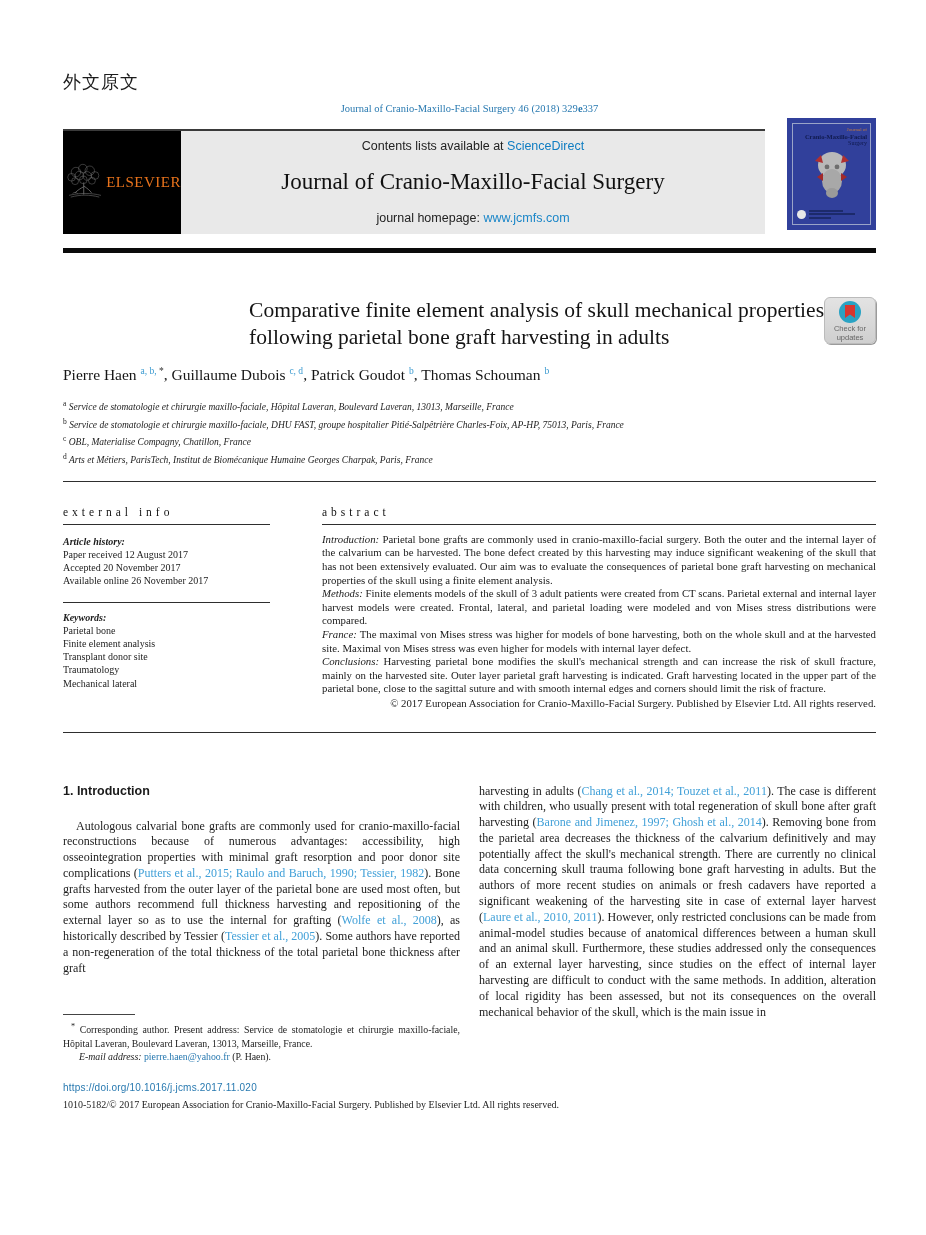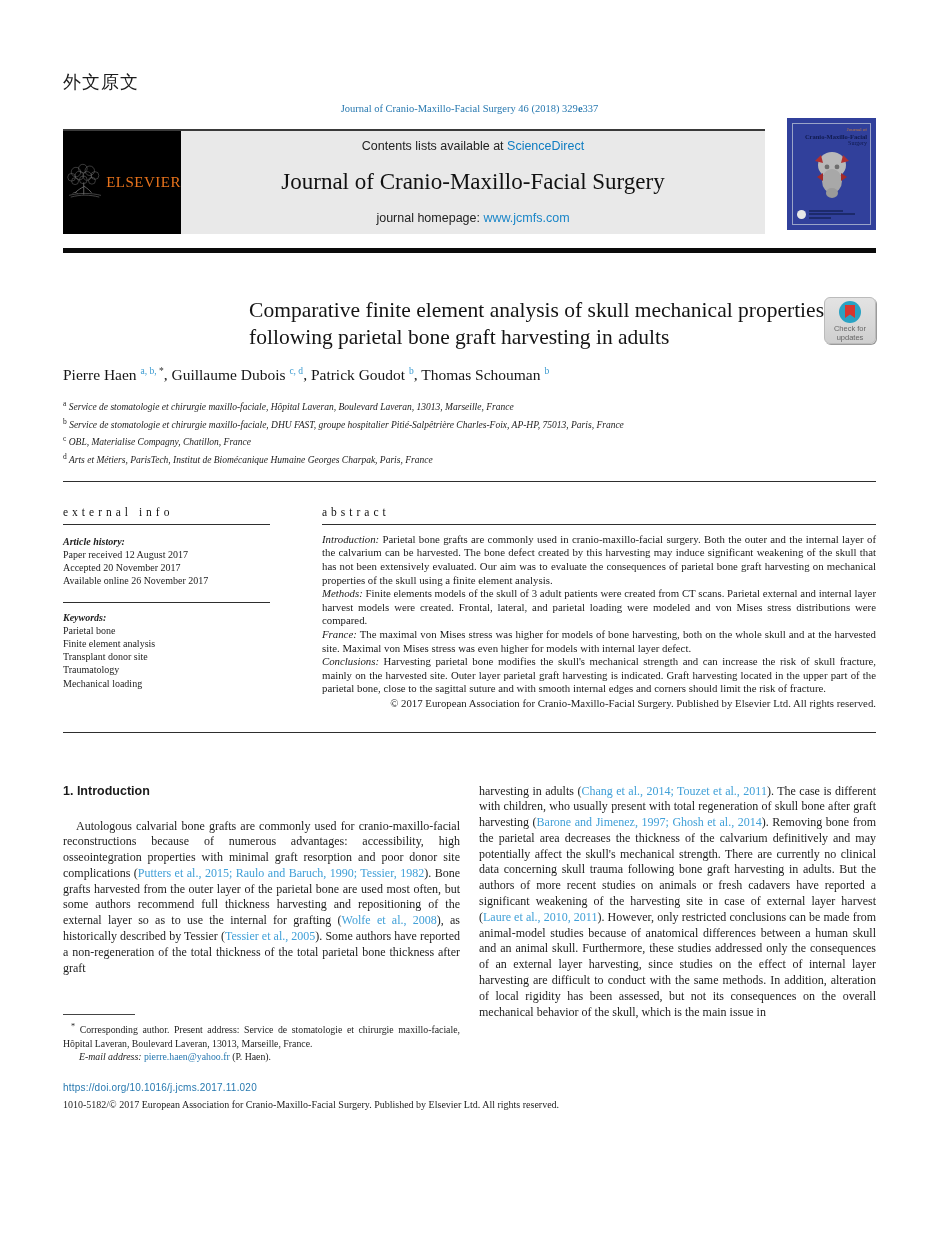--- a/index.html
+++ b/index.html
@@ -204,21 +204,21 @@
         <div>Accepted 20 November 2017</div>
         <div>Available online 26 November 2017</div>
       </div>
       <hr class="rule-1 keywords-rule">
       <div class="keywords-block">
         <div class="info-label">Keywords:</div>
         <div>Parietal bone</div>
         <div>Finite element analysis</div>
         <div>Transplant donor site</div>
         <div>Traumatology</div>
-        <div>Mechanical loading</div>
+        <div>Mechanical lateral</div>
       </div>
     </div>
     <div class="abstract-col">
       <div class="mini-heading">abstract</div>
       <hr class="heading-rule">
       <div class="abstract-body"><i>Introduction:</i><span> Parietal bone grafts are commonly used in cranio-maxillo-facial surgery. Both the outer and the internal layer of the calvarium can be harvested. The bone defect created by this harvesting may induce significant weakening of the skull that has not been extensively evaluated. Our aim was to evaluate the consequences of parietal bone graft harvesting on mechanical properties of the skull using a finite element analysis.</span></div>
       <div class="abstract-body" style="margin-top:0;"><i>Methods:</i><span> Finite elements models of the skull of 3 adult patients were created from CT scans. Parietal external and internal layer harvest models were created. Frontal, lateral, and parietal loading were modeled and von Mises stress distributions were compared.</span></div>
       <div class="abstract-body" style="margin-top:0;"><i>France:</i><span> The maximal von Mises stress was higher for models of bone harvesting, both on the whole skull and at the harvested site. Maximal von Mises stress was even higher for models with internal layer defect.</span></div>
       <div class="abstract-body" style="margin-top:0;"><i>Conclusions:</i><span> Harvesting parietal bone modifies the skull's mechanical strength and can increase the risk of skull fracture, mainly on the harvested site. Outer layer parietal graft harvesting is indicated. Graft harvesting located in the upper part of the parietal bone, close to the sagittal suture and with smooth internal edges and corners should limit the risk of fracture.</span></div>
       <div class="abs-copyright">© 2017 European Association for Cranio-Maxillo-Facial Surgery. Published by Elsevier Ltd. All rights reserved.</div>

